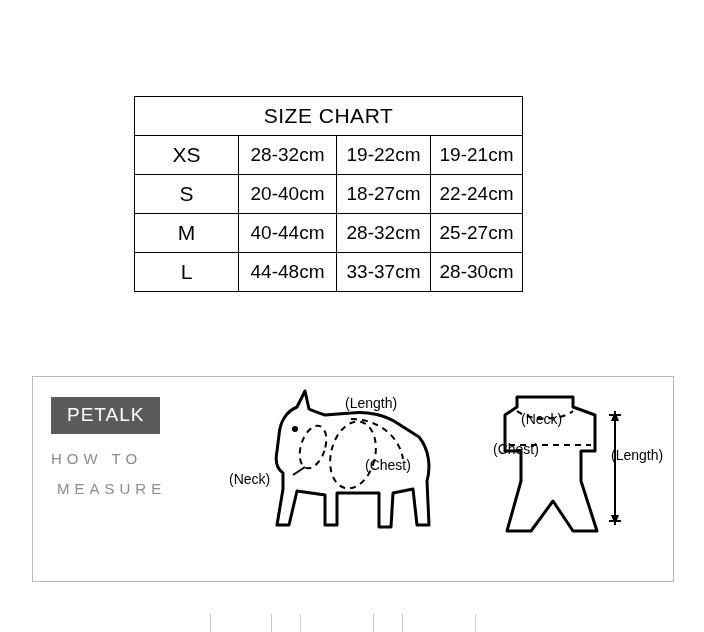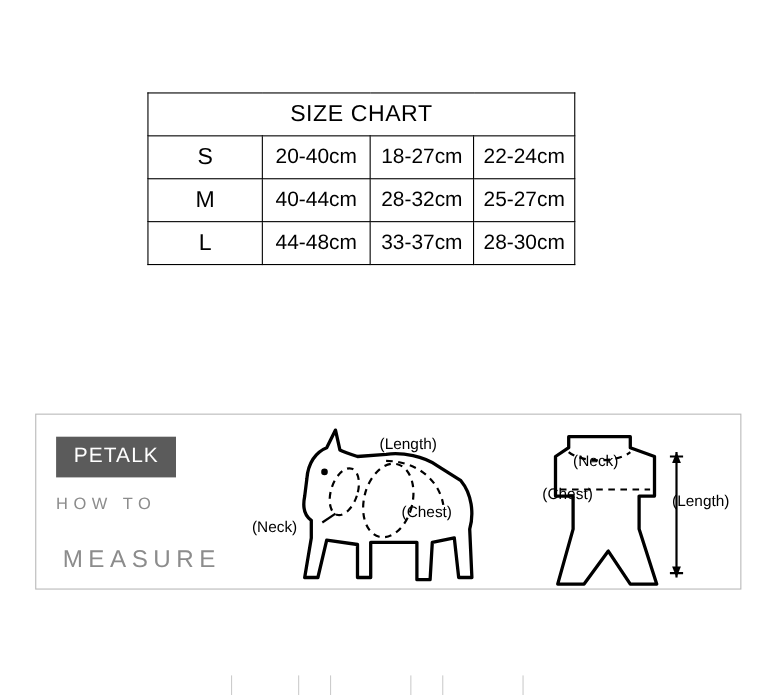--- a/index.html
+++ b/index.html
@@ -12,21 +12,21 @@
     height: 632px;
     font-family: "Liberation Sans", sans-serif;
     position: relative;
     overflow: hidden;
   }
 
   
   .chart-wrap {
     position: absolute;
     left: 114px;
-    top: 84px;
+    top: 96px;
     width: 388px;
     padding-left: 20px;
   }
   table.size-chart {
     border-collapse: collapse;
     width: 388px;
     table-layout: fixed;
   }
   table.size-chart td {
     border: 1px solid #000000;
@@ -58,21 +58,21 @@
   col.c-chest { width: 98px; }
   col.c-back { width: 94px; }
   col.c-neck { width: 92px; }
 
   
   .measure-panel {
     position: absolute;
     left: 32px;
     top: 376px;
     width: 642px;
-    height: 160px;
+    height: 206px;
     border: 1px solid #b9b9b9;
     background: #ffffff;
     box-sizing: border-box;
   }
   .brand-block {
     position: absolute;
     left: 18px;
     top: 20px;
     width: 200px;
   }
@@ -87,23 +87,23 @@
   }
   .howto-line {
     color: #8c8c8c;
     font-size: 15px;
     letter-spacing: 5px;
     margin-top: 16px;
     font-weight: 400;
   }
   .howto-line2 {
     color: #8c8c8c;
-    font-size: 22px;
+    font-size: 15px;
     letter-spacing: 5px;
-    margin-top: 28px;
+    margin-top: 13px;
     margin-left: 6px;
     font-weight: 400;
   }
 
   .dog-svg {
     position: absolute;
     left: 214px;
     top: 8px;
   }
   .shirt-svg {
@@ -142,20 +142,26 @@
   <table class="size-chart">
     <colgroup>
       <col class="c-size">
         <col class="c-chest">
         <col class="c-back">
         <col class="c-neck">
     </colgroup>
     <tbody>
       <tr>
         <td class="title-cell" colspan="4">SIZE CHART</td>
+      </tr>
+      <tr>
+        <td class="size-cell">XS</td>
+        <td class="val-cell">28-32cm</td>
+        <td class="val-cell">19-22cm</td>
+        <td class="val-cell">19-21cm</td>
       </tr>
       <tr>
         <td class="size-cell">S</td>
         <td class="val-cell">20-40cm</td>
         <td class="val-cell">18-27cm</td>
         <td class="val-cell">22-24cm</td>
       </tr>
       <tr>
         <td class="size-cell">M</td>
         <td class="val-cell">40-44cm</td>

